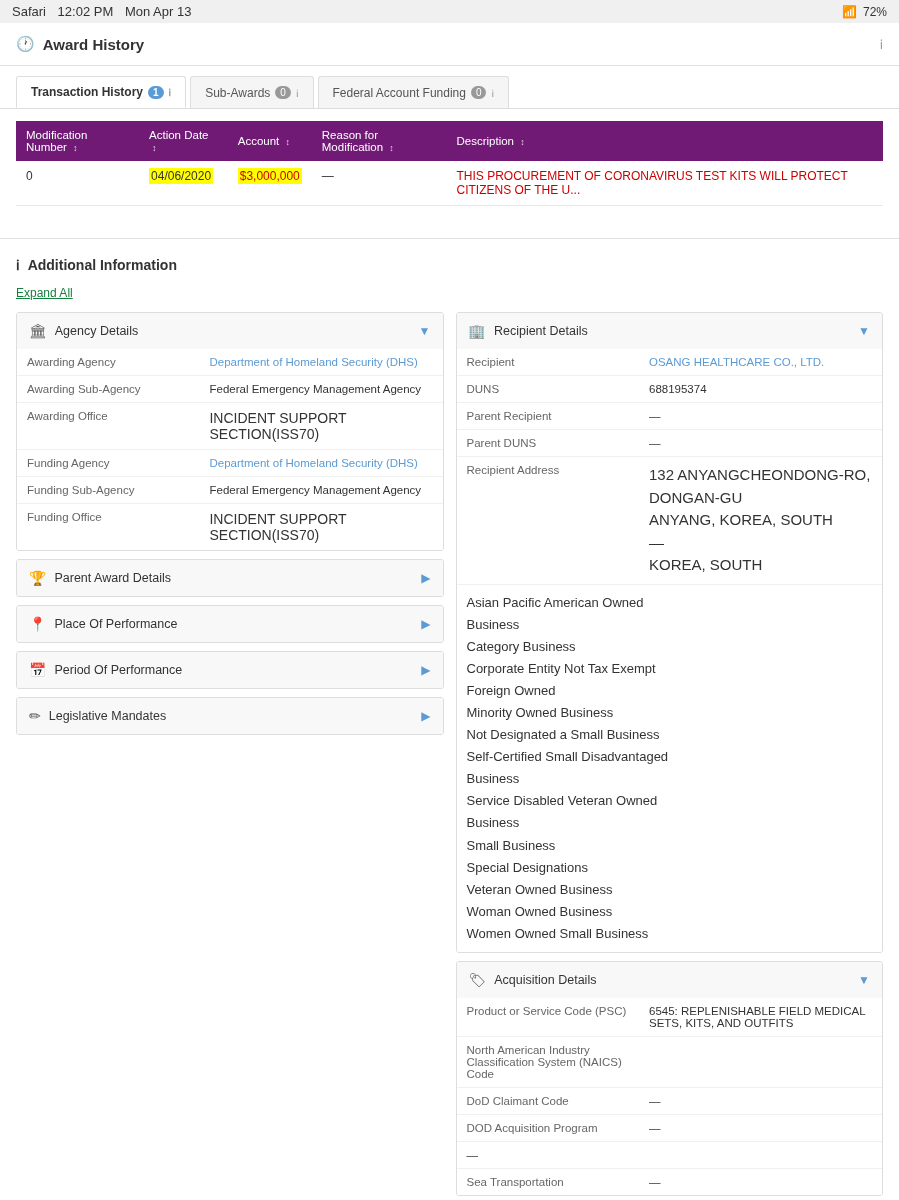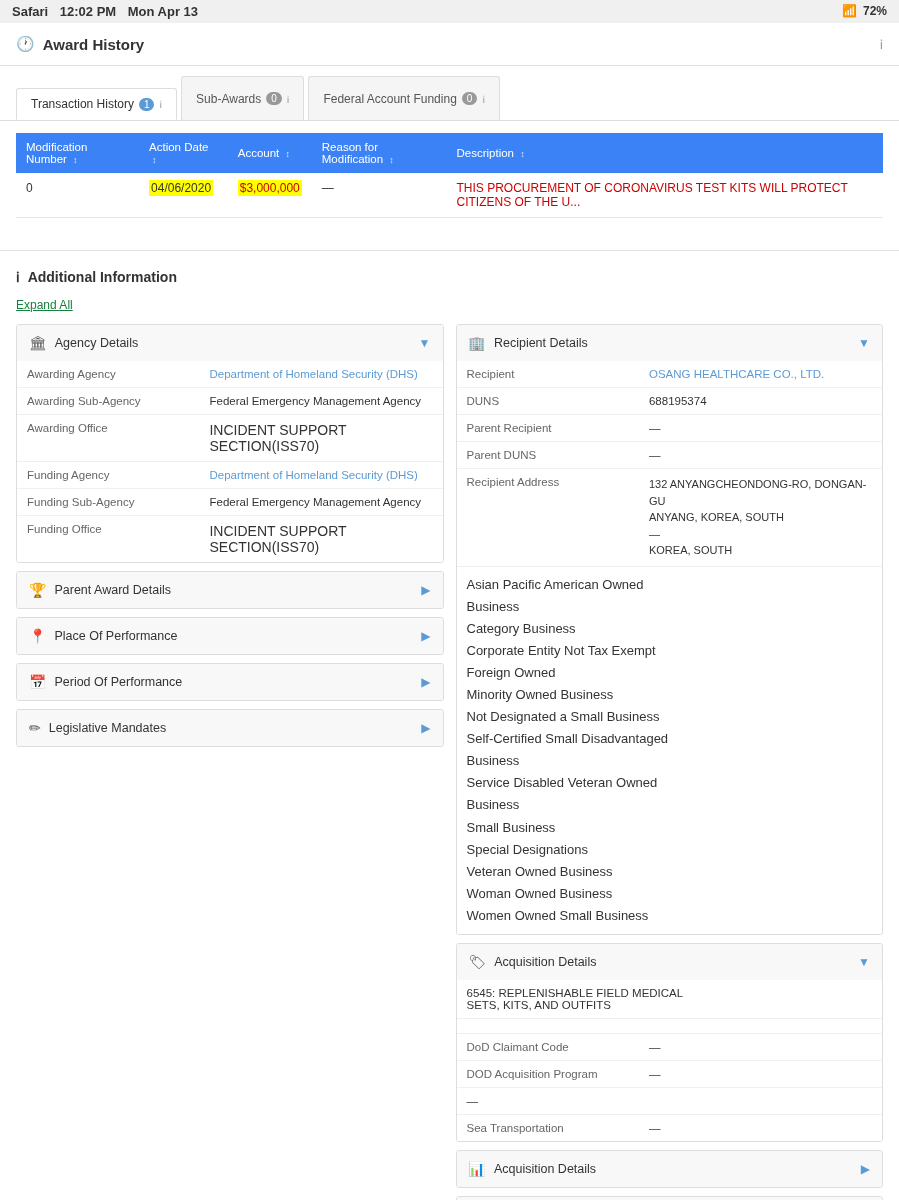--- a/index.html
+++ b/index.html
@@ -7,24 +7,24 @@
       font-family: -apple-system, BlinkMacSystemFont, 'Segoe UI', sans-serif;
       font-size: 12px;
       background: #f0f0f0;
       color: #333;
       width: 899px;
     }
     .status-bar {
       background: #f0f0f0;
       display: flex;
       justify-content: space-between;
-      align-items: flex-start;
+      align-items: flex-end;
       padding: 4px 12px;
       font-size: 13px;
-      font-weight: 700;
+      font-weight: 400;
     }
     .status-right { display: flex; align-items: center; gap: 6px; font-size: 12px; }
     .main-content {
       background: #fff;
       margin: 0;
       padding: 0;
     }
     .award-history-header {
       display: flex;
       align-items: center;
@@ -63,43 +63,42 @@
       display: flex;
       align-items: center;
       gap: 5px;
       margin-right: 4px;
       border-radius: 3px 3px 0 0;
     }
     .tab.active {
       background: #fff;
       border-bottom: 1px solid #fff;
       color: #333;
-      font-weight: 400;
-      margin-top: 12px;
+      font-weight: 700;
     }
     .tab-badge {
       background: #5b9bd5;
       color: #fff;
       border-radius: 10px;
       padding: 1px 5px;
       font-size: 10px;
     }
     .tab-badge.gray {
       background: #999;
     }
     .table-section {
       padding: 12px 16px;
     }
     .data-table {
       width: 100%;
       border-collapse: collapse;
       font-size: 12px;
     }
     .data-table th {
-      background: #3b82f6;
+      background: #701a75;
       color: #fff;
       padding: 8px 10px;
       text-align: left;
       font-weight: 500;
       font-size: 11.5px;
     }
     .data-table th .sort-icon {
       font-size: 9px;
       margin-left: 3px;
       opacity: 0.8;
@@ -173,36 +172,37 @@
     .accordion-icon { color: #555; font-size: 14px; }
     .chevron-icon { color: #5b9bd5; font-size: 12px; }
     .chevron-down { color: #5b9bd5; font-size: 12px; }
     .accordion-body {
       background: #fff;
     }
     .detail-row {
       display: flex;
       border-bottom: 1px solid #f0f0f0;
       padding: 7px 10px;
+      justify-content: space-between;
     }
     .detail-row:last-child { border-bottom: none; }
     .detail-label {
       width: 45%;
       color: #666;
       font-size: 11.5px;
       padding-right: 8px;
     }
     .detail-value {
       width: 55%;
       font-size: 11.5px;
       color: #333;
     }
     .detail-value.link { color: #5b9bd5; cursor: pointer; text-decoration: none; }
     .detail-value.uppercase { text-transform: uppercase; font-size: 14px; }
-    .address-block { line-height: 1.5; font-size: 11px; }
+    .address-block { line-height: 1.5; font-size: 15px; }
     .business-types-list { line-height: 1.7; font-size: 13px; color: #333; }
     .section-divider { height: 12px; }
   </style>
 </head>
 <body>
 
 <div class="status-bar">
   <div class="status-left">
     <span>Safari</span>
     <span style="margin-left:8px;">12:02 PM</span>
@@ -429,23 +429,25 @@
       <div class="accordion">
         <div class="accordion-header">
           <div class="accordion-header-left">
             <span class="accordion-icon">🏷</span>
             <span>Acquisition Details</span>
           </div>
           <span class="chevron-down">▼</span>
         </div>
         <div class="accordion-body">
           <div class="detail-row">
+            <div class="detail-label">Product or Service Code (PSC)</div>
             <div class="detail-value">6545: REPLENISHABLE FIELD MEDICAL SETS, KITS, AND OUTFITS</div>
           </div>
           <div class="detail-row">
+            <div class="detail-label">North American Industry Classification System (NAICS) Code</div>
           </div>
           <div class="detail-row">
             <div class="detail-label">DoD Claimant Code</div>
             <div class="detail-value">—</div>
           </div>
           <div class="detail-row">
             <div class="detail-label">DOD Acquisition Program</div>
             <div class="detail-value">—</div>
           </div>
           <div class="detail-row">

